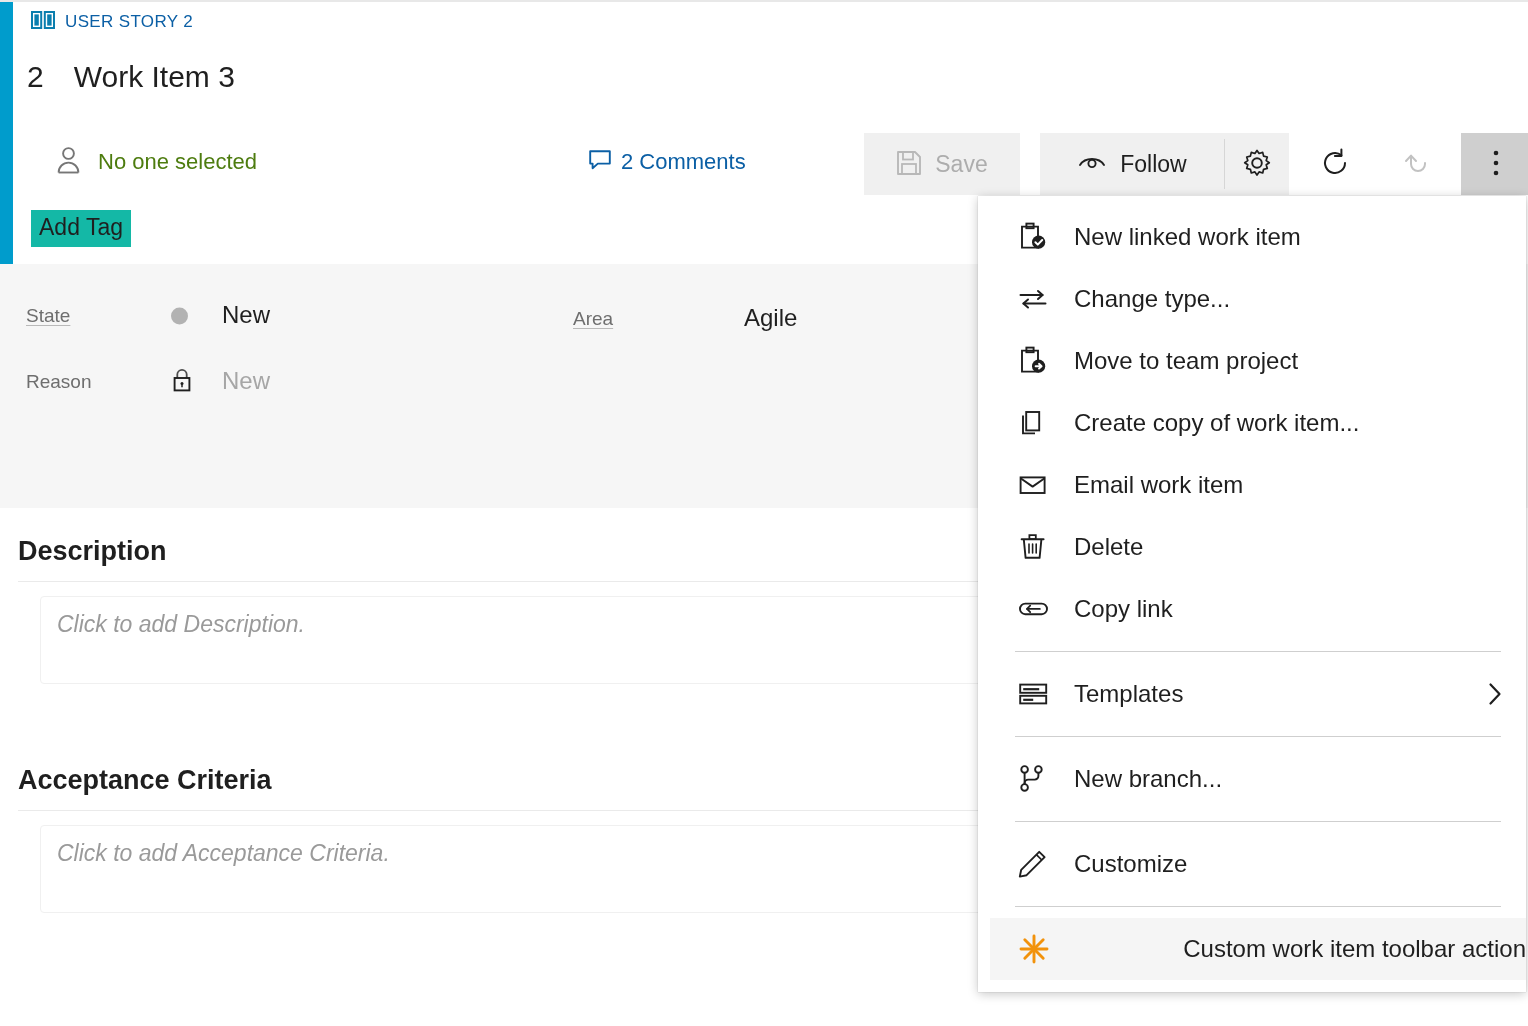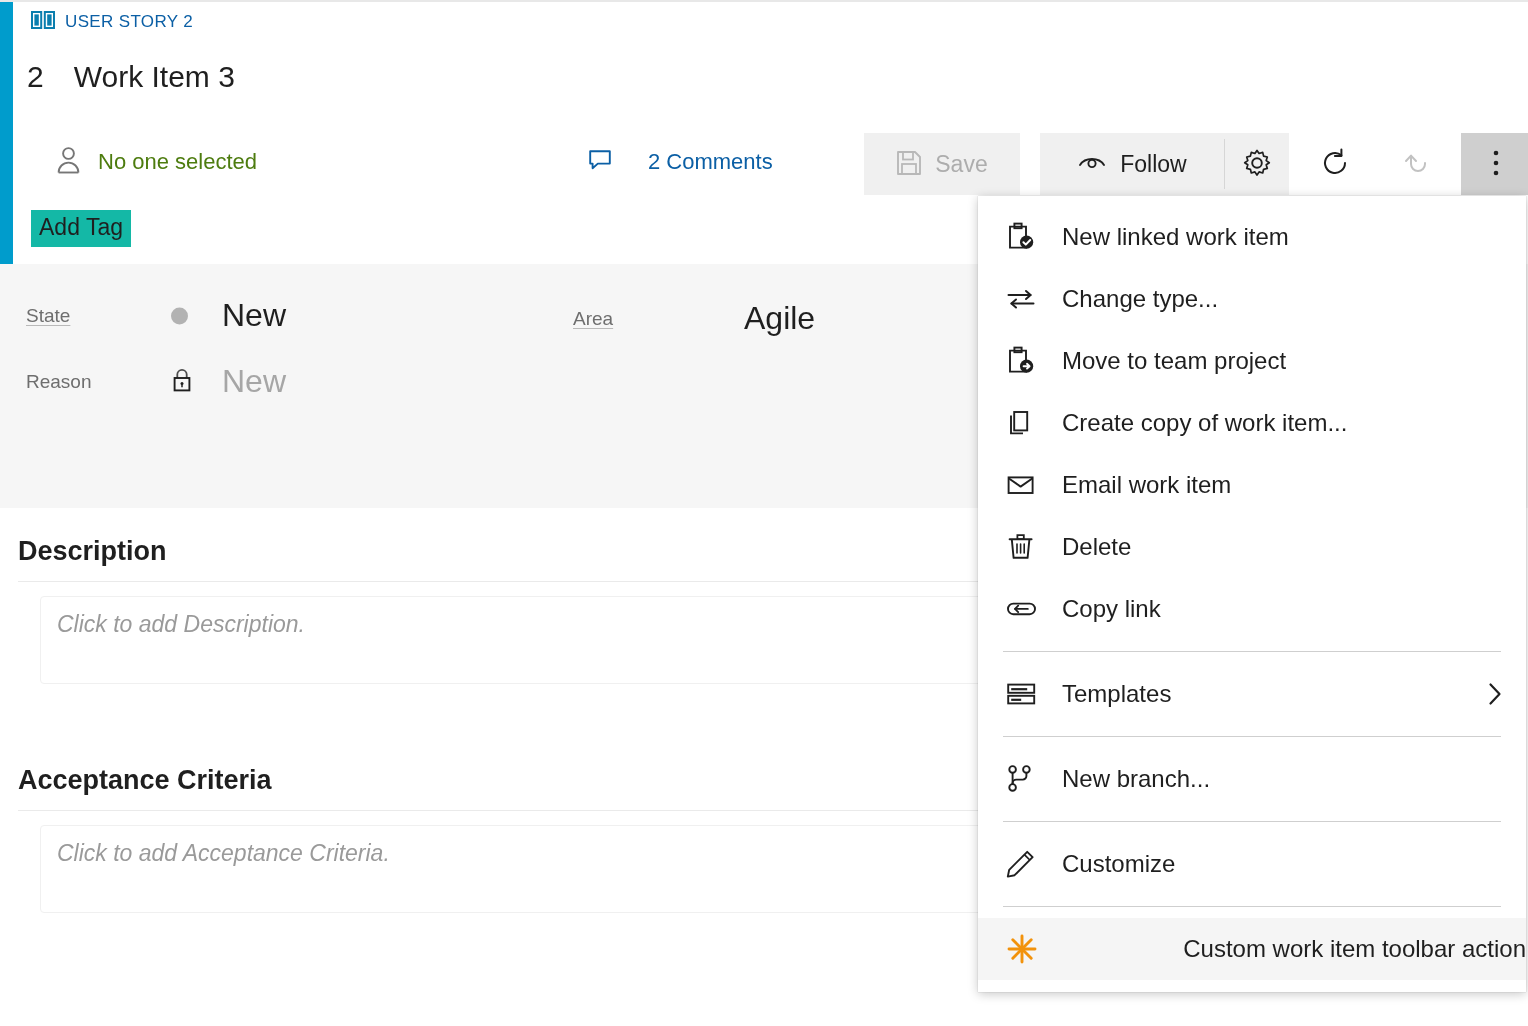--- a/index.html
+++ b/index.html
@@ -92,21 +92,20 @@
   .comments-link {
     position: absolute;
     left: 575px; top: 146px;
     display: flex; align-items: center; gap: 9px;
     cursor: pointer;
   }
   .comments-text {
     font-size: 22px;
     color: #0B5FA5;
     white-space: nowrap;
-    margin-left: 27px;
   }
 
   
   .toolbar {
     position: absolute;
     left: 851px; top: 131px;
     display: flex; align-items: stretch;
     height: 62px;
   }
   .tb-btn {
@@ -174,21 +173,21 @@
   }
   .field-label {
     font-size: 19px;
     color: #6e6e6e;
     text-decoration: underline;
     text-decoration-color: #b9b9b9;
     text-underline-offset: 3px;
   }
   .field-label.no-underline { text-decoration: none; }
   .field-value {
-    font-size: 32px;
+    font-size: 24px;
     color: #1f1f1f;
     white-space: nowrap;
   }
   .field-value.muted { color: #a6a6a6; }
 
   .f-state      { left: 26px;  top: 30px; }
   .f-reason     { left: 26px;  top: 96px; }
   .f-area       { left: 573px; top: 33px; }
   .f-iteration  { left: 573px; top: 96px; }
 
@@ -233,21 +232,21 @@
   .sec-desc { top: 536px; }
   .sec-ac   { top: 765px; }
 
   
   .ctx-menu {
     position: absolute;
     left: 978px; top: 196px;
     width: 548px;
     background: #ffffff;
     box-shadow: 0 2px 10px rgba(0,0,0,0.22), 0 0 1px rgba(0,0,0,0.25);
-    padding: 10px 0 12px 0;
+    padding: 10px 0 12px 12px;
     z-index: 50;
   }
   .ctx-item {
     position: relative;
     display: flex; align-items: center;
     height: 62px;
     padding-left: 28px;
     cursor: pointer;
     background: transparent;
   }

